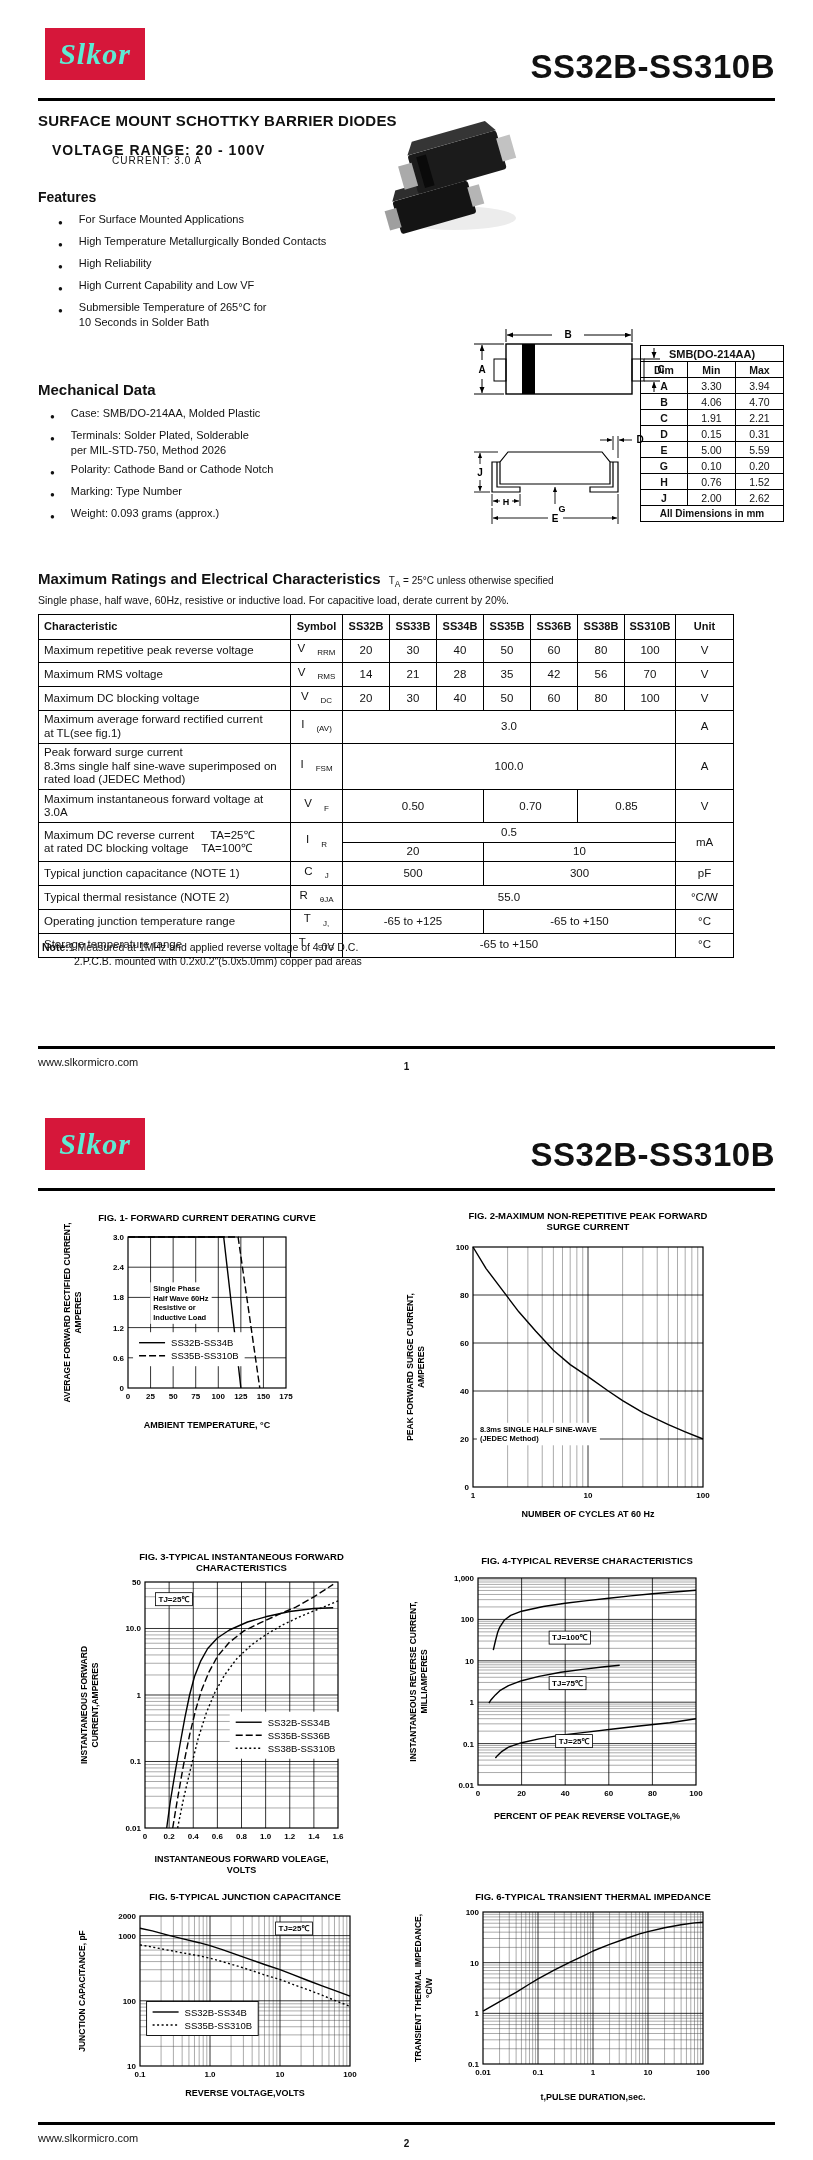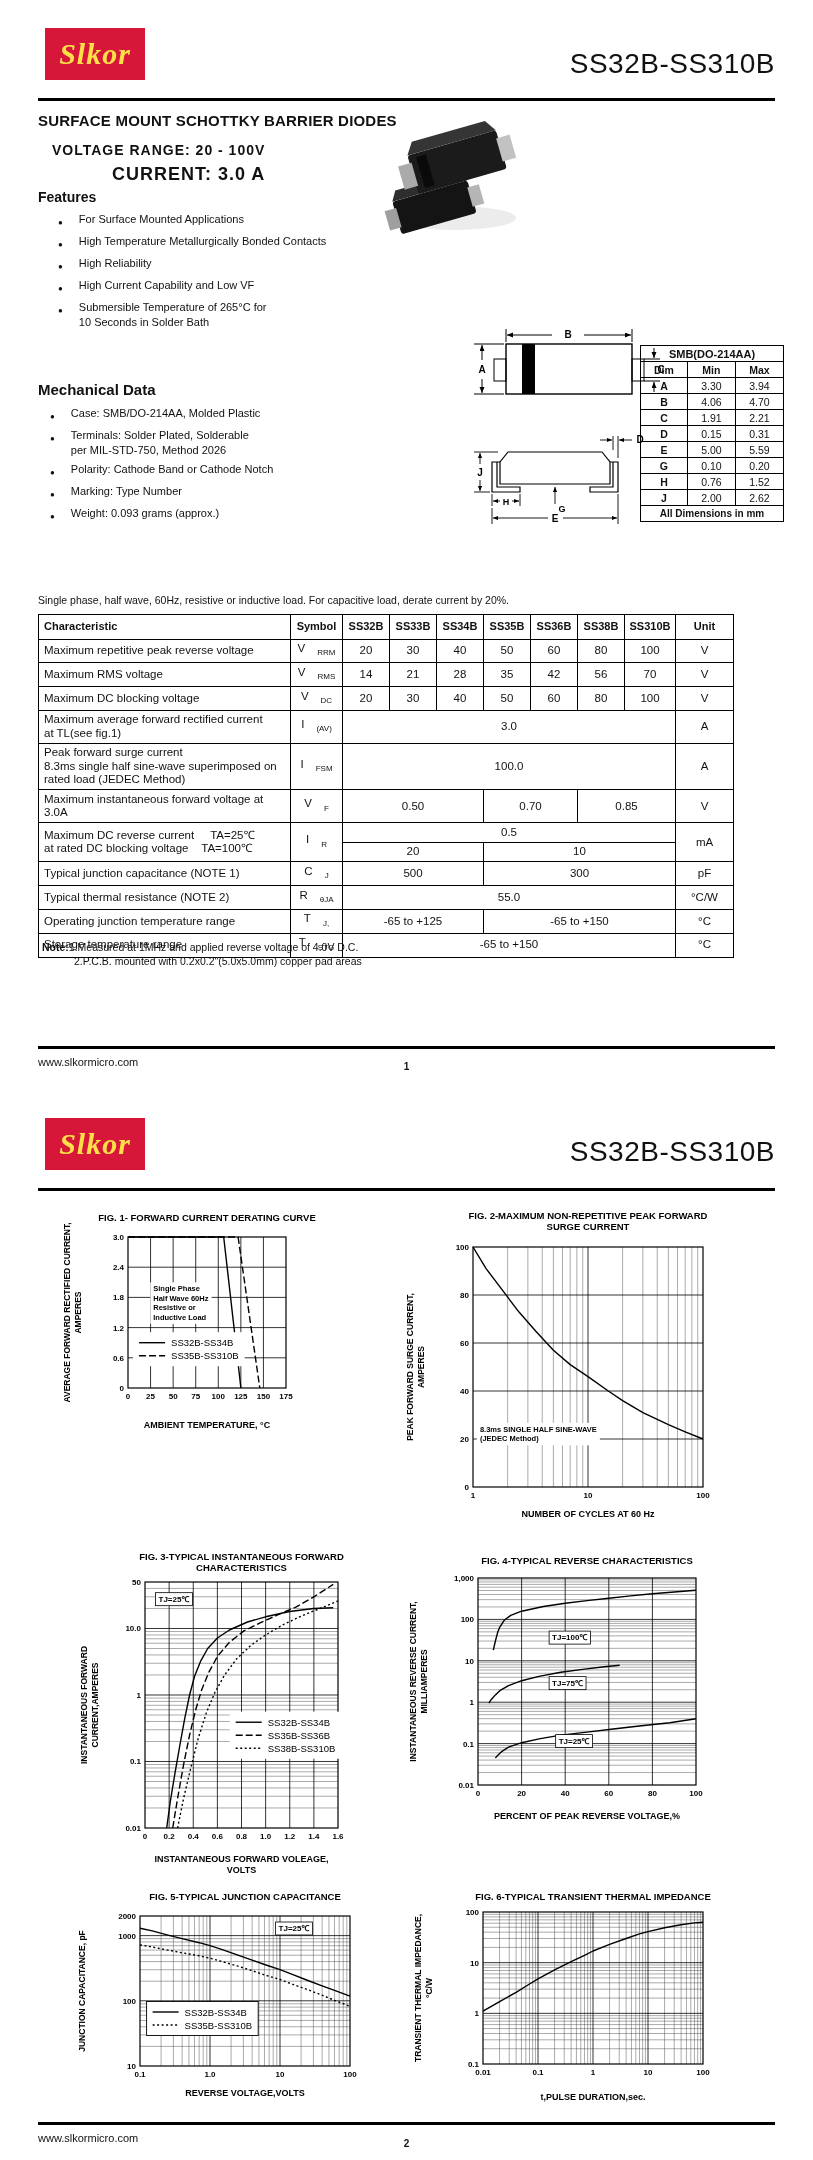--- a/index.html
+++ b/index.html
@@ -3,27 +3,27 @@
 <meta charset="utf-8">
 <style>
   html,body{margin:0;padding:0;background:#9a9a9a;}
   .sheet{position:relative;width:813px;height:2160px;background:#ffffff;margin:0 auto;
          font-family:"Liberation Sans",sans-serif;color:#111;overflow:hidden;}
   .abs{position:absolute;}
   
   .logo{position:absolute;left:45px;width:100px;height:52px;background:#d6173a;
         display:flex;align-items:center;justify-content:center;}
   .logo span{font-family:"Liberation Serif",serif;font-style:italic;font-weight:bold;
-        font-size:30px;color:#fde047;letter-spacing:1px;}
-  .part-title{position:absolute;right:38px;font-size:28px;font-weight:normal;letter-spacing:0.5px;}
+        font-size:30px;color:#5eead4;letter-spacing:1px;}
+  .part-title{position:absolute;right:38px;font-size:33px;font-weight:bold;letter-spacing:0.5px;}
   .rule{position:absolute;left:38px;right:38px;height:3px;background:#000;}
   
   .doc-title{position:absolute;left:38px;top:112px;font-size:15px;font-weight:bold;letter-spacing:0.2px;}
   .volt{position:absolute;left:52px;top:142px;font-size:14px;font-weight:bold;letter-spacing:1px;}
-  .curr{position:absolute;left:112px;top:164px;font-size:18px;font-weight:bold;letter-spacing:1px;}
+  .curr{position:absolute;left:112px;top:155px;font-size:10px;font-weight:normal;letter-spacing:1px;}
   .sec-h{position:absolute;font-size:14px;font-weight:bold;}
   .blist{position:absolute;width:330px;}
   .bi{display:flex;margin-bottom:4px;font-size:11px;line-height:15px;}
   .bi::before{content:"●";font-size:8px;margin-right:16px;margin-top:3px;}
   .pre{white-space:pre-line;}
   
   .dimt{position:absolute;left:640px;top:345px;border-collapse:collapse;width:144px;
         font-size:10.5px;border:1.5px solid #000;}
   .dimt td{border:1px solid #000;text-align:center;padding:1.5px 2px;line-height:12px;}
   .dimt .tt{font-weight:bold;font-size:11px;}
@@ -242,20 +242,23 @@
           <td class="hh">J</td>
           <td>2.00</td>
           <td>2.62</td>
         </tr>
     <tr>
           <td colspan="3" class="ft">All Dimensions in mm</td>
         </tr>
   </tbody>
     </table>
 
+  <div class="rhead">
+    <span>Maximum Ratings and Electrical Characteristics</span><span class="cond"><span>T</span><sub>A</sub><span> = 25°C unless otherwise specified</span></span>
+  </div>
   <div class="rsub">Single phase, half wave, 60Hz, resistive or inductive load. For capacitive load, derate current by 20%.</div>
 
   <table class="rt">
     <colgroup>
       <col style="width:252px">
         <col style="width:52px">
       <col style="width:47px">
         <col style="width:47px">
         <col style="width:47px">
         <col style="width:47px">

